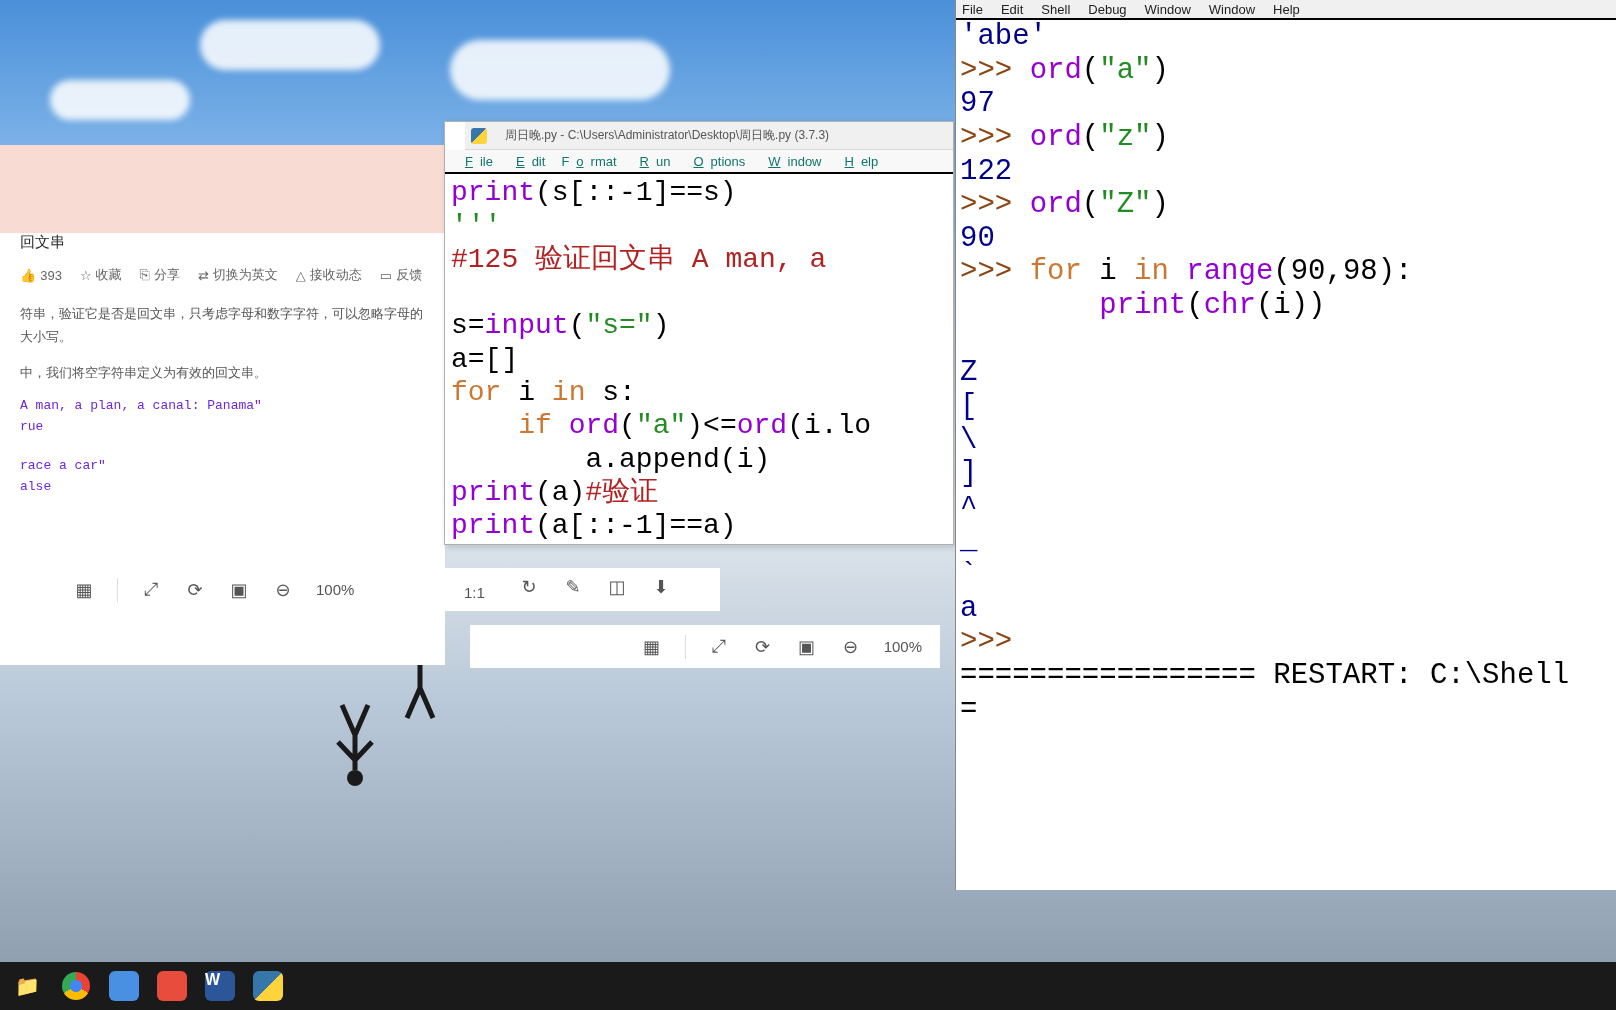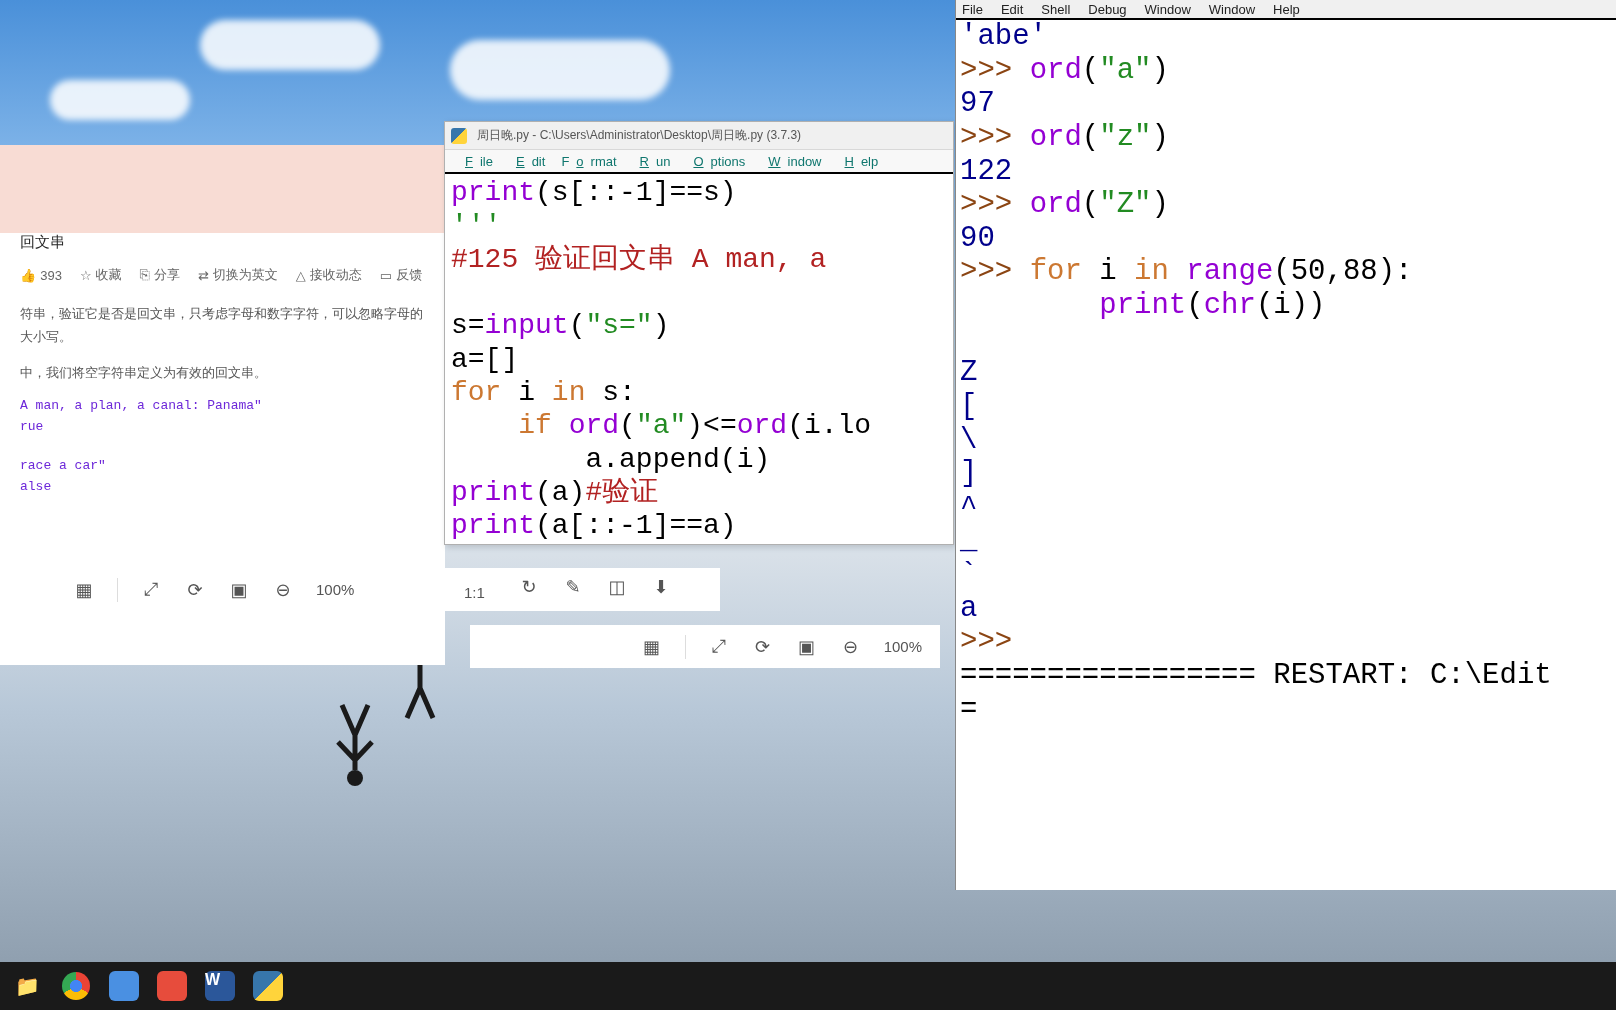--- a/index.html
+++ b/index.html
@@ -58,22 +58,23 @@
   box-shadow: 2px 2px 6px rgba(0,0,0,0.15);
 }
 .editor-title {
   background: #f0f0f0;
   height: 28px;
   display: flex;
   align-items: center;
   padding: 12px 6px;
   font-size: 12px;
   color: #555;
-  gap: 10px;
+  gap: 18px;
   border-bottom: 1px solid #d8d8d8;
+  margin-left: 20px;
 }
 .editor-title .py-icon { width: 16px; height: 16px; background: linear-gradient(135deg,#3776ab 50%,#ffd43b 50%); border-radius: 3px; }
 .editor-menu {
   background: #f8f8f8;
   height: 24px;
   display: flex;
   align-items: center;
   padding: 0 6px;
   font-size: 13px;
   color: #0f766e;
@@ -266,33 +267,33 @@
     <span>Window</span>
     <span>Help</span>
   </div>
   <div class="shell-body"><span class="blu">'abe'</span>
 <span class="pr">&gt;&gt;&gt; </span><span class="purp">ord</span><span>(</span><span class="grn">"a"</span><span>)</span>
 <span class="blu">97</span>
 <span class="pr">&gt;&gt;&gt; </span><span class="purp">ord</span><span>(</span><span class="grn">"z"</span><span>)</span>
 <span class="blu">122</span>
 <span class="pr">&gt;&gt;&gt; </span><span class="purp">ord</span><span>(</span><span class="grn">"Z"</span><span>)</span>
 <span class="blu">90</span>
-<span class="pr">&gt;&gt;&gt; </span><span class="kw" style="color:#cc7832">for</span><span> i </span><span class="kw" style="color:#cc7832">in</span><span> </span><span class="purp">range</span><span>(50,88):</span>
+<span class="pr">&gt;&gt;&gt; </span><span class="kw" style="color:#cc7832">for</span><span> i </span><span class="kw" style="color:#cc7832">in</span><span> </span><span class="purp">range</span><span>(90,98):</span>
 <span>        </span><span class="purp">print</span><span>(</span><span class="purp">chr</span><span>(i))</span>
 
 <span class="blu">Z
 [
 \
 ]
 ^
 _
 `
 a</span>
 <span class="pr">&gt;&gt;&gt; </span>
-<span>================= RESTART: C:\Edit</span>
+<span>================= RESTART: C:\Shell</span>
 <span>=</span></div>
 </div>
 
 <div class="taskbar">
   <div class="tb-icon tb-folder">📁</div>
   <div class="tb-icon">
       <div class="tb-chrome"></div>
     </div>
   <div class="tb-icon">
       <div class="tb-app tb-blue"></div>

